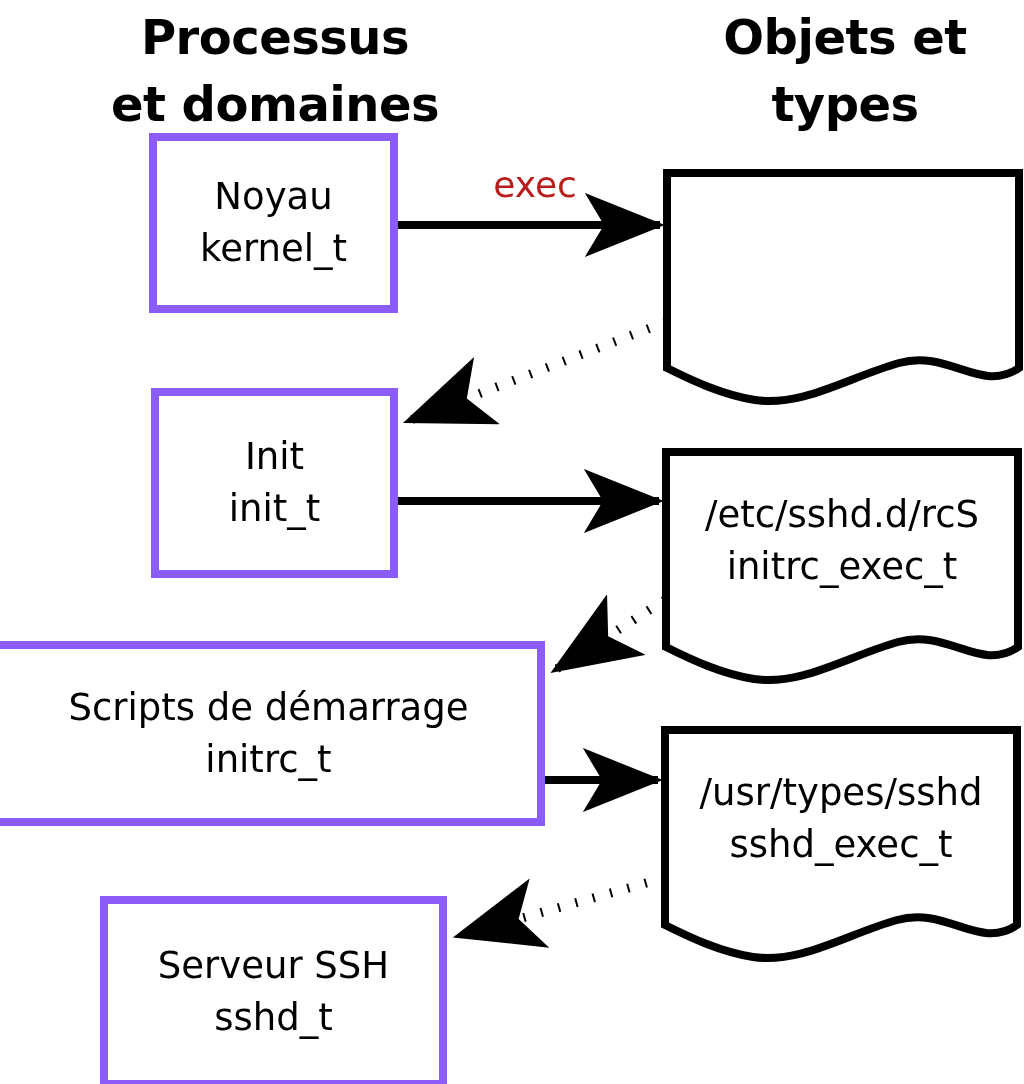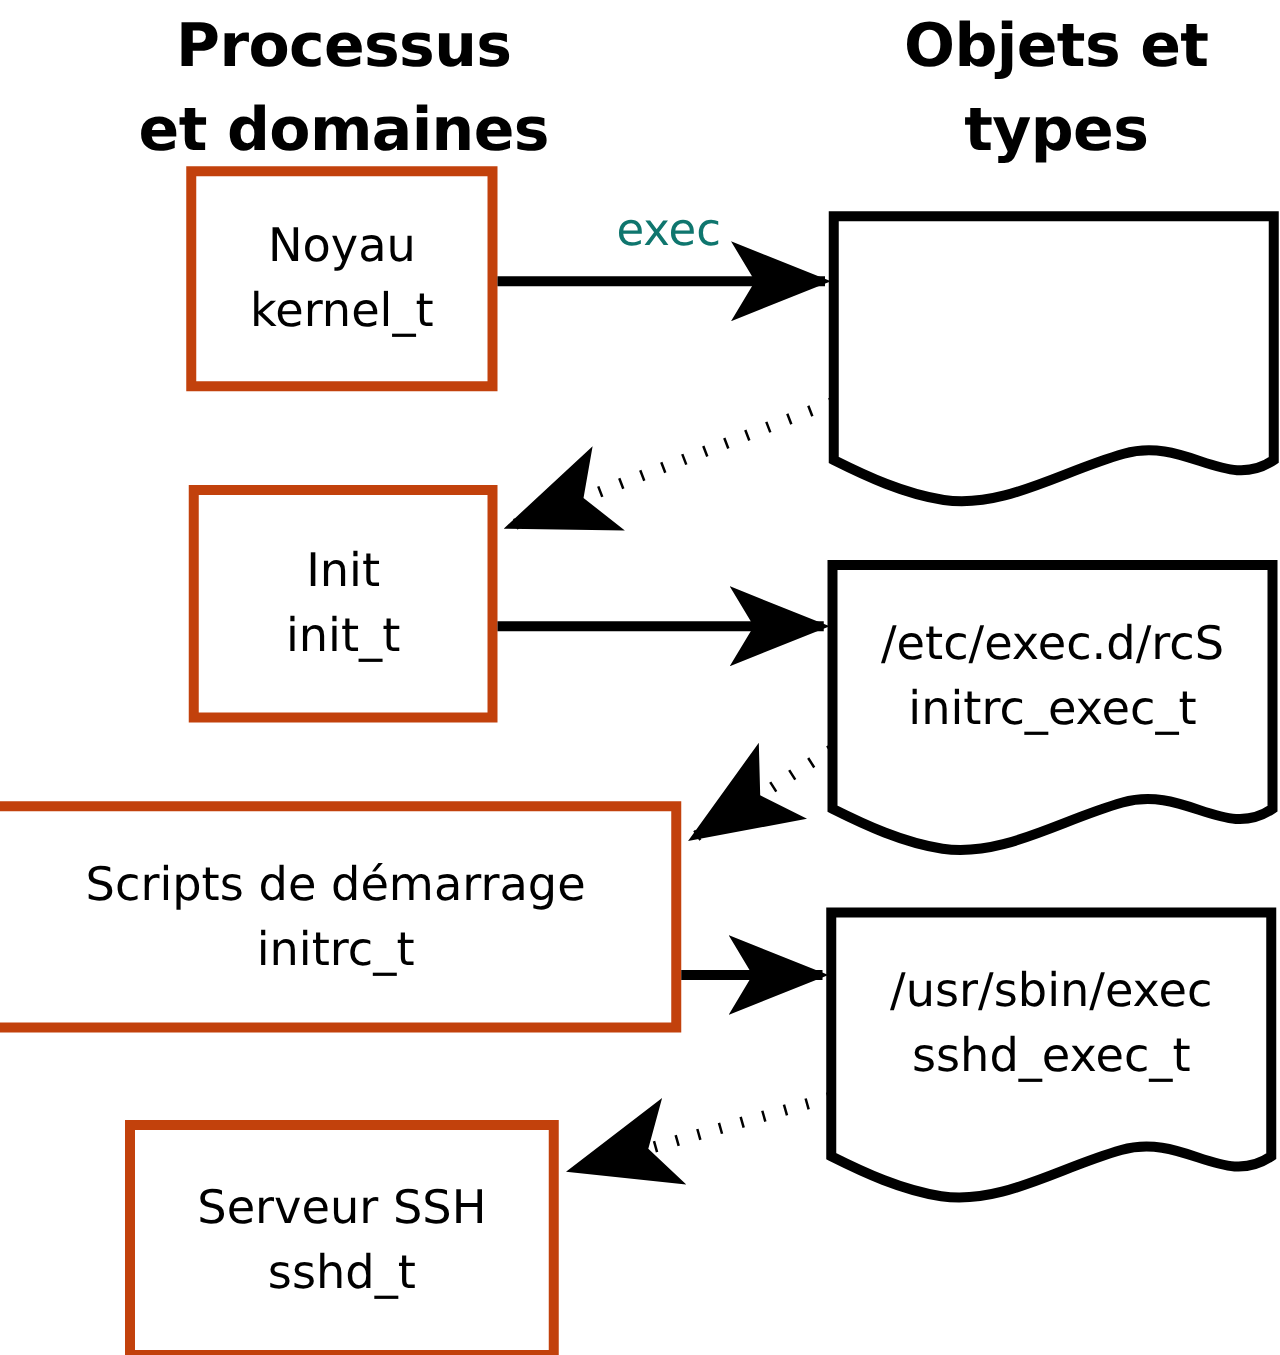--- a/index.html
+++ b/index.html
@@ -27,21 +27,21 @@
     letter-spacing: -0.5px;
     white-space: pre-line;
     color: #000;
   }
   #header-left  { left: 60px;  top: 4px;  width: 430px; }
   #header-right { left: 660px; top: 4px;  width: 370px; }
 
   .proc-box {
     position: absolute;
     box-sizing: border-box;
-    border: 8px solid #c2410c;
+    border: 8px solid #8b5cf6;
     background: #fff;
     display: flex;
     flex-direction: column;
     align-items: center;
     justify-content: center;
     text-align: center;
     font-size: 37px;
     line-height: 52px;
     white-space: pre-line;
     z-index: 3;
@@ -67,21 +67,21 @@
     height: 1084px;
     z-index: 5;
     pointer-events: none;
   }
   .edge-label {
     position: absolute;
     font-size: 36px;
     line-height: 40px;
     text-align: center;
     z-index: 6;
-    color: #0f766e;
+    color: #b91c1c;
   }
 </style>
 </head>
 <body>
 
 <div id="canvas">
 
   <div class="col-header" id="header-left">Processus
 et domaines</div>
   <div class="col-header" id="header-right">Objets et
@@ -91,29 +91,29 @@
     <svg width="360" height="235" viewBox="0 0 360 235" aria-hidden="true">
       <path d="M4 4 H356 V199 C318 225, 286 180, 236 194 C186 208, 140 238, 92 231 C60 226, 30 212, 4 199 Z" fill="#ffffff" stroke="#000000" stroke-width="8" stroke-linejoin="miter" stroke-linecap="butt"></path>
     </svg>
   </div>
 
   <div class="doc-shape" style="left:662px; top:448px;">
     <svg width="360" height="235" viewBox="0 0 360 235" aria-hidden="true">
       <path d="M4 4 H356 V199 C318 225, 286 180, 236 194 C186 208, 140 238, 92 231 C60 226, 30 212, 4 199 Z" fill="#ffffff" stroke="#000000" stroke-width="8" stroke-linejoin="miter" stroke-linecap="butt"></path>
     </svg>
   </div>
-  <div class="doc-label" style="left:662px; top:489px; width:360px;">/etc/exec.d/rcS
+  <div class="doc-label" style="left:662px; top:489px; width:360px;">/etc/sshd.d/rcS
 initrc_exec_t</div>
 
   <div class="doc-shape" style="left:661px; top:726px;">
     <svg width="360" height="235" viewBox="0 0 360 235" aria-hidden="true">
       <path d="M4 4 H356 V199 C318 225, 286 180, 236 194 C186 208, 140 238, 92 231 C60 226, 30 212, 4 199 Z" fill="#ffffff" stroke="#000000" stroke-width="8" stroke-linejoin="miter" stroke-linecap="butt"></path>
     </svg>
   </div>
-  <div class="doc-label" style="left:661px; top:767px; width:360px;">/usr/sbin/exec
+  <div class="doc-label" style="left:661px; top:767px; width:360px;">/usr/types/sshd
 sshd_exec_t</div>
 
   <div class="proc-box" style="left:149px; top:133px; width:249px; height:180px;">Noyau
 kernel_t</div>
 
   <div class="proc-box" style="left:151px; top:388px; width:247px; height:190px;">Init
 init_t</div>
 
   <div class="proc-box" style="left:-8px; top:641px; width:553px; height:185px;">Scripts de démarrage
 initrc_t</div>

